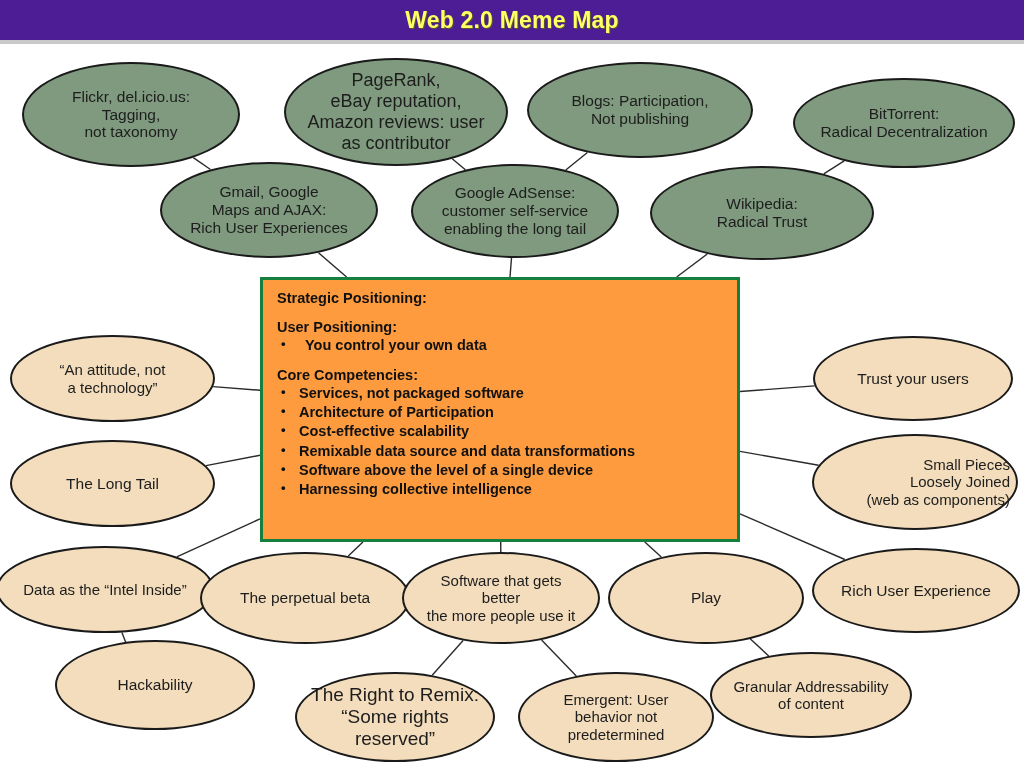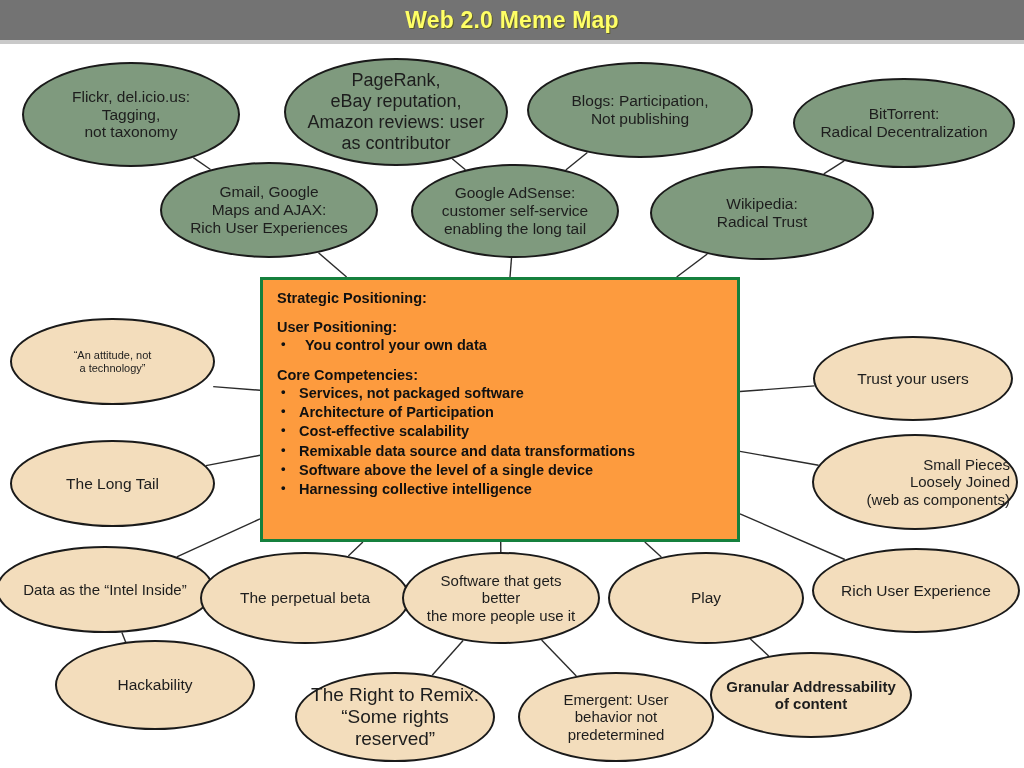--- a/index.html
+++ b/index.html
@@ -21,21 +21,21 @@
     width: 1024px;
     height: 768px;
   }
 
   
   .banner {
     position: absolute;
     left: 0; top: 0;
     width: 1024px;
     height: 40px;
-    background: #737373;
+    background: #4c1d95;
     display: flex;
     align-items: center;
     justify-content: center;
   }
   .banner-strip {
     position: absolute;
     left: 0; top: 40px;
     width: 1024px;
     height: 4px;
     background: #c9c9c9;
@@ -168,41 +168,41 @@
       <div class="node green" style="left: 793px; top: 78px; width: 222px; height: 90px; font-size: 15.5px;"><span>BitTorrent:
 Radical Decentralization</span></div>
       <div class="node green" style="left: 160px; top: 162px; width: 218px; height: 96px; font-size: 15.5px;"><span>Gmail, Google
 Maps and AJAX:
 Rich User Experiences</span></div>
       <div class="node green" style="left: 411px; top: 164px; width: 208px; height: 94px; font-size: 15.5px;"><span>Google AdSense:
 customer self-service
 enabling the long tail</span></div>
       <div class="node green" style="left: 650px; top: 166px; width: 224px; height: 94px; font-size: 15.5px;"><span>Wikipedia:
 Radical Trust</span></div>
-      <div class="node tan" style="left: 10px; top: 318px; width: 205px; height: 87px; font-size: 11px;"><span>“An attitude, not
+      <div class="node tan" style="left: 10px; top: 335px; width: 205px; height: 87px; font-size: 15px;"><span>“An attitude, not
 a technology”</span></div>
       <div class="node tan" style="left: 10px; top: 440px; width: 205px; height: 87px; font-size: 15.5px;"><span>The Long Tail</span></div>
       <div class="node tan" style="left: -4px; top: 546px; width: 218px; height: 87px; font-size: 15px;"><span>Data as the “Intel Inside”</span></div>
       <div class="node tan" style="left: 813px; top: 336px; width: 200px; height: 85px; font-size: 15.5px;"><span>Trust your users</span></div>
       <div class="node tan" style="left: 812px; top: 434px; width: 206px; height: 96px; font-size: 15px; text-align: right;"><span>Small Pieces
 Loosely Joined
 (web as components)</span></div>
       <div class="node tan" style="left: 812px; top: 548px; width: 208px; height: 85px; font-size: 15.5px;"><span>Rich User Experience</span></div>
       <div class="node tan" style="left: 200px; top: 552px; width: 210px; height: 92px; font-size: 15.5px;"><span>The perpetual beta</span></div>
       <div class="node tan" style="left: 402px; top: 552px; width: 198px; height: 92px; font-size: 15px; text-align: center;"><span>Software that gets
 better
 the more people use it</span></div>
       <div class="node tan" style="left: 608px; top: 552px; width: 196px; height: 92px; font-size: 15.5px;"><span>Play</span></div>
       <div class="node tan" style="left: 55px; top: 640px; width: 200px; height: 90px; font-size: 15.5px;"><span>Hackability</span></div>
       <div class="node tan" style="left: 295px; top: 672px; width: 200px; height: 90px; font-size: 19px;"><span>The Right to Remix:
 “Some rights reserved”</span></div>
       <div class="node tan" style="left: 518px; top: 672px; width: 196px; height: 90px; font-size: 15px;"><span>Emergent:  User
 behavior not
 predetermined</span></div>
-      <div class="node tan" style="left: 710px; top: 652px; width: 202px; height: 86px; font-size: 15px; font-weight: bold;"><span>Granular Addressability
+      <div class="node tan" style="left: 710px; top: 652px; width: 202px; height: 86px; font-size: 15px;"><span>Granular Addressability
 of content</span></div>
     </div>
 
   <div class="panel" id="panel" style="left: 260px; top: 277px; width: 480px; height: 265px;">
       <div class="panel-section">Strategic Positioning:</div>
       <div class="panel-gap"></div>
       <div class="panel-section">User Positioning:</div>
       <ul class="panel-list indent">
         <li>You control your own data</li>
       </ul>

